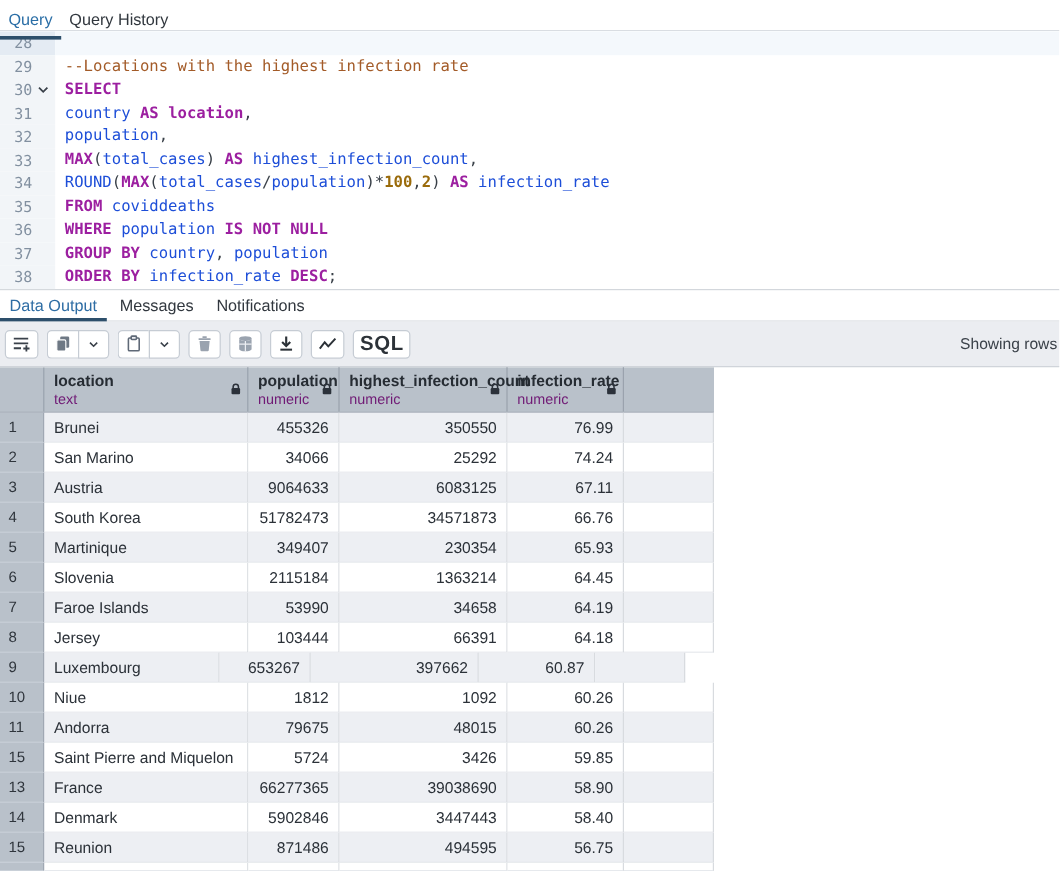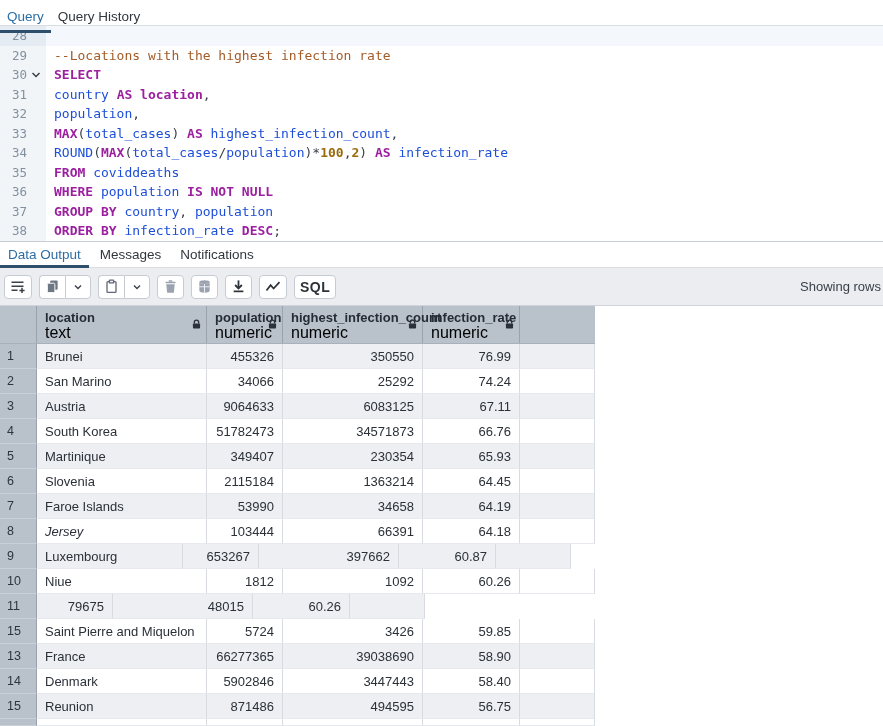--- a/index.html
+++ b/index.html
@@ -39,32 +39,32 @@
   .toolbar{height:37px;background:#ebedf1;border-bottom:1px solid #d0d4da;
            display:flex;align-items:center;padding-left:4px;position:relative;}
   .tbtn{height:24px;min-width:26px;background:#fff;border:1px solid #c6ccd4;border-radius:4px;
         display:flex;align-items:center;justify-content:center;padding:0 5px;margin-right:7px;
         cursor:pointer;box-sizing:border-box;}
   .tbtn svg{display:block;}
   .bgroup{display:flex;margin-right:7px;}
   .bgroup .tbtn{margin-right:0;}
   .bgroup .tbtn:first-child{border-radius:4px 0 0 4px;border-right:none;}
   .bgroup .tbtn:last-child{border-radius:0 4px 4px 0;}
-  .sqllabel{font-weight:bold;font-size:14px;color:#2c3238;letter-spacing:0.5px;
+  .sqllabel{font-weight:bold;font-size:17px;color:#2c3238;letter-spacing:0.5px;
             font-family:"Liberation Sans",sans-serif;}
   .status{position:absolute;right:2px;top:0;bottom:1px;display:flex;align-items:center;
           font-size:13px;color:#3a4149;white-space:nowrap;}
 
   
   .grid{background:#fff;}
   .ghead{display:flex;height:38px;width:595px;background:#b9c1ca;border-bottom:1px solid #a8b0ba;
          box-sizing:border-box;}
   .gh{position:relative;box-sizing:border-box;padding:4px 8px 0;border-right:1px solid #9aa2ad;cursor:pointer;}
   .gh .nm{display:block;font-size:13px;font-weight:bold;color:#262c33;line-height:16px;white-space:nowrap;}
-  .gh .tp{display:block;font-size:16px;color:#000000;line-height:14px;}
+  .gh .tp{display:block;font-size:12px;color:#701a75;line-height:14px;}
   .gh .lock{position:absolute;right:4px;top:13px;}
   .corner{width:37px;flex:0 0 37px;border-right:1px solid #9aa2ad;box-sizing:border-box;}
   .fillh{border-right:none;}
   .grow{display:flex;height:25px;width:595px;box-sizing:border-box;}
   .rn{width:37px;flex:0 0 37px;background:#b9c1ca;font-size:12.5px;color:#2f353c;
       padding-left:7px;box-sizing:border-box;display:flex;align-items:center;
       border-bottom:1px solid #c9d0d8;border-right:1px solid #9aa2ad;cursor:pointer;}
   .gc{box-sizing:border-box;padding:0 8px;display:flex;align-items:center;font-size:13px;
       color:#2b3138;border-right:1px solid #d8dbdf;border-bottom:1px solid #e6e9ed;
       background:#fff;cursor:cell;white-space:nowrap;overflow:hidden;}
@@ -347,21 +347,21 @@
       <div class="grow stripe">
         <div class="rn">7</div>
         <div class="gc" style="width: 170px;">Faroe Islands</div>
         <div class="gc num" style="width: 76px;">53990</div>
         <div class="gc num" style="width: 140px;">34658</div>
         <div class="gc num" style="width: 97px;">64.19</div>
         <div class="gc" style="width: 75px;"></div>
       </div>
       <div class="grow">
         <div class="rn">8</div>
-        <div class="gc" style="width: 170px; font-style: italic;">Jersey</div>
+        <div class="gc" style="width: 170px;">Jersey</div>
         <div class="gc num" style="width: 76px;">103444</div>
         <div class="gc num" style="width: 140px;">66391</div>
         <div class="gc num" style="width: 97px;">64.18</div>
         <div class="gc" style="width: 75px;"></div>
       </div>
       <div class="grow stripe">
         <div class="rn">9</div>
         <div class="gc" style="width: 146px;">Luxembourg</div>
         <div class="gc num" style="width: 76px;">653267</div>
         <div class="gc num" style="width: 140px;">397662</div>
@@ -371,20 +371,21 @@
       <div class="grow">
         <div class="rn">10</div>
         <div class="gc" style="width: 170px;">Niue</div>
         <div class="gc num" style="width: 76px;">1812</div>
         <div class="gc num" style="width: 140px;">1092</div>
         <div class="gc num" style="width: 97px;">60.26</div>
         <div class="gc" style="width: 75px;"></div>
       </div>
       <div class="grow stripe">
         <div class="rn">11</div>
+        <div class="gc" style="width: 170px;">Andorra</div>
         <div class="gc num" style="width: 76px;">79675</div>
         <div class="gc num" style="width: 140px;">48015</div>
         <div class="gc num" style="width: 97px;">60.26</div>
         <div class="gc" style="width: 75px;"></div>
       </div>
       <div class="grow">
         <div class="rn">15</div>
         <div class="gc" style="width: 170px;">Saint Pierre and Miquelon</div>
         <div class="gc num" style="width: 76px;">5724</div>
         <div class="gc num" style="width: 140px;">3426</div>

